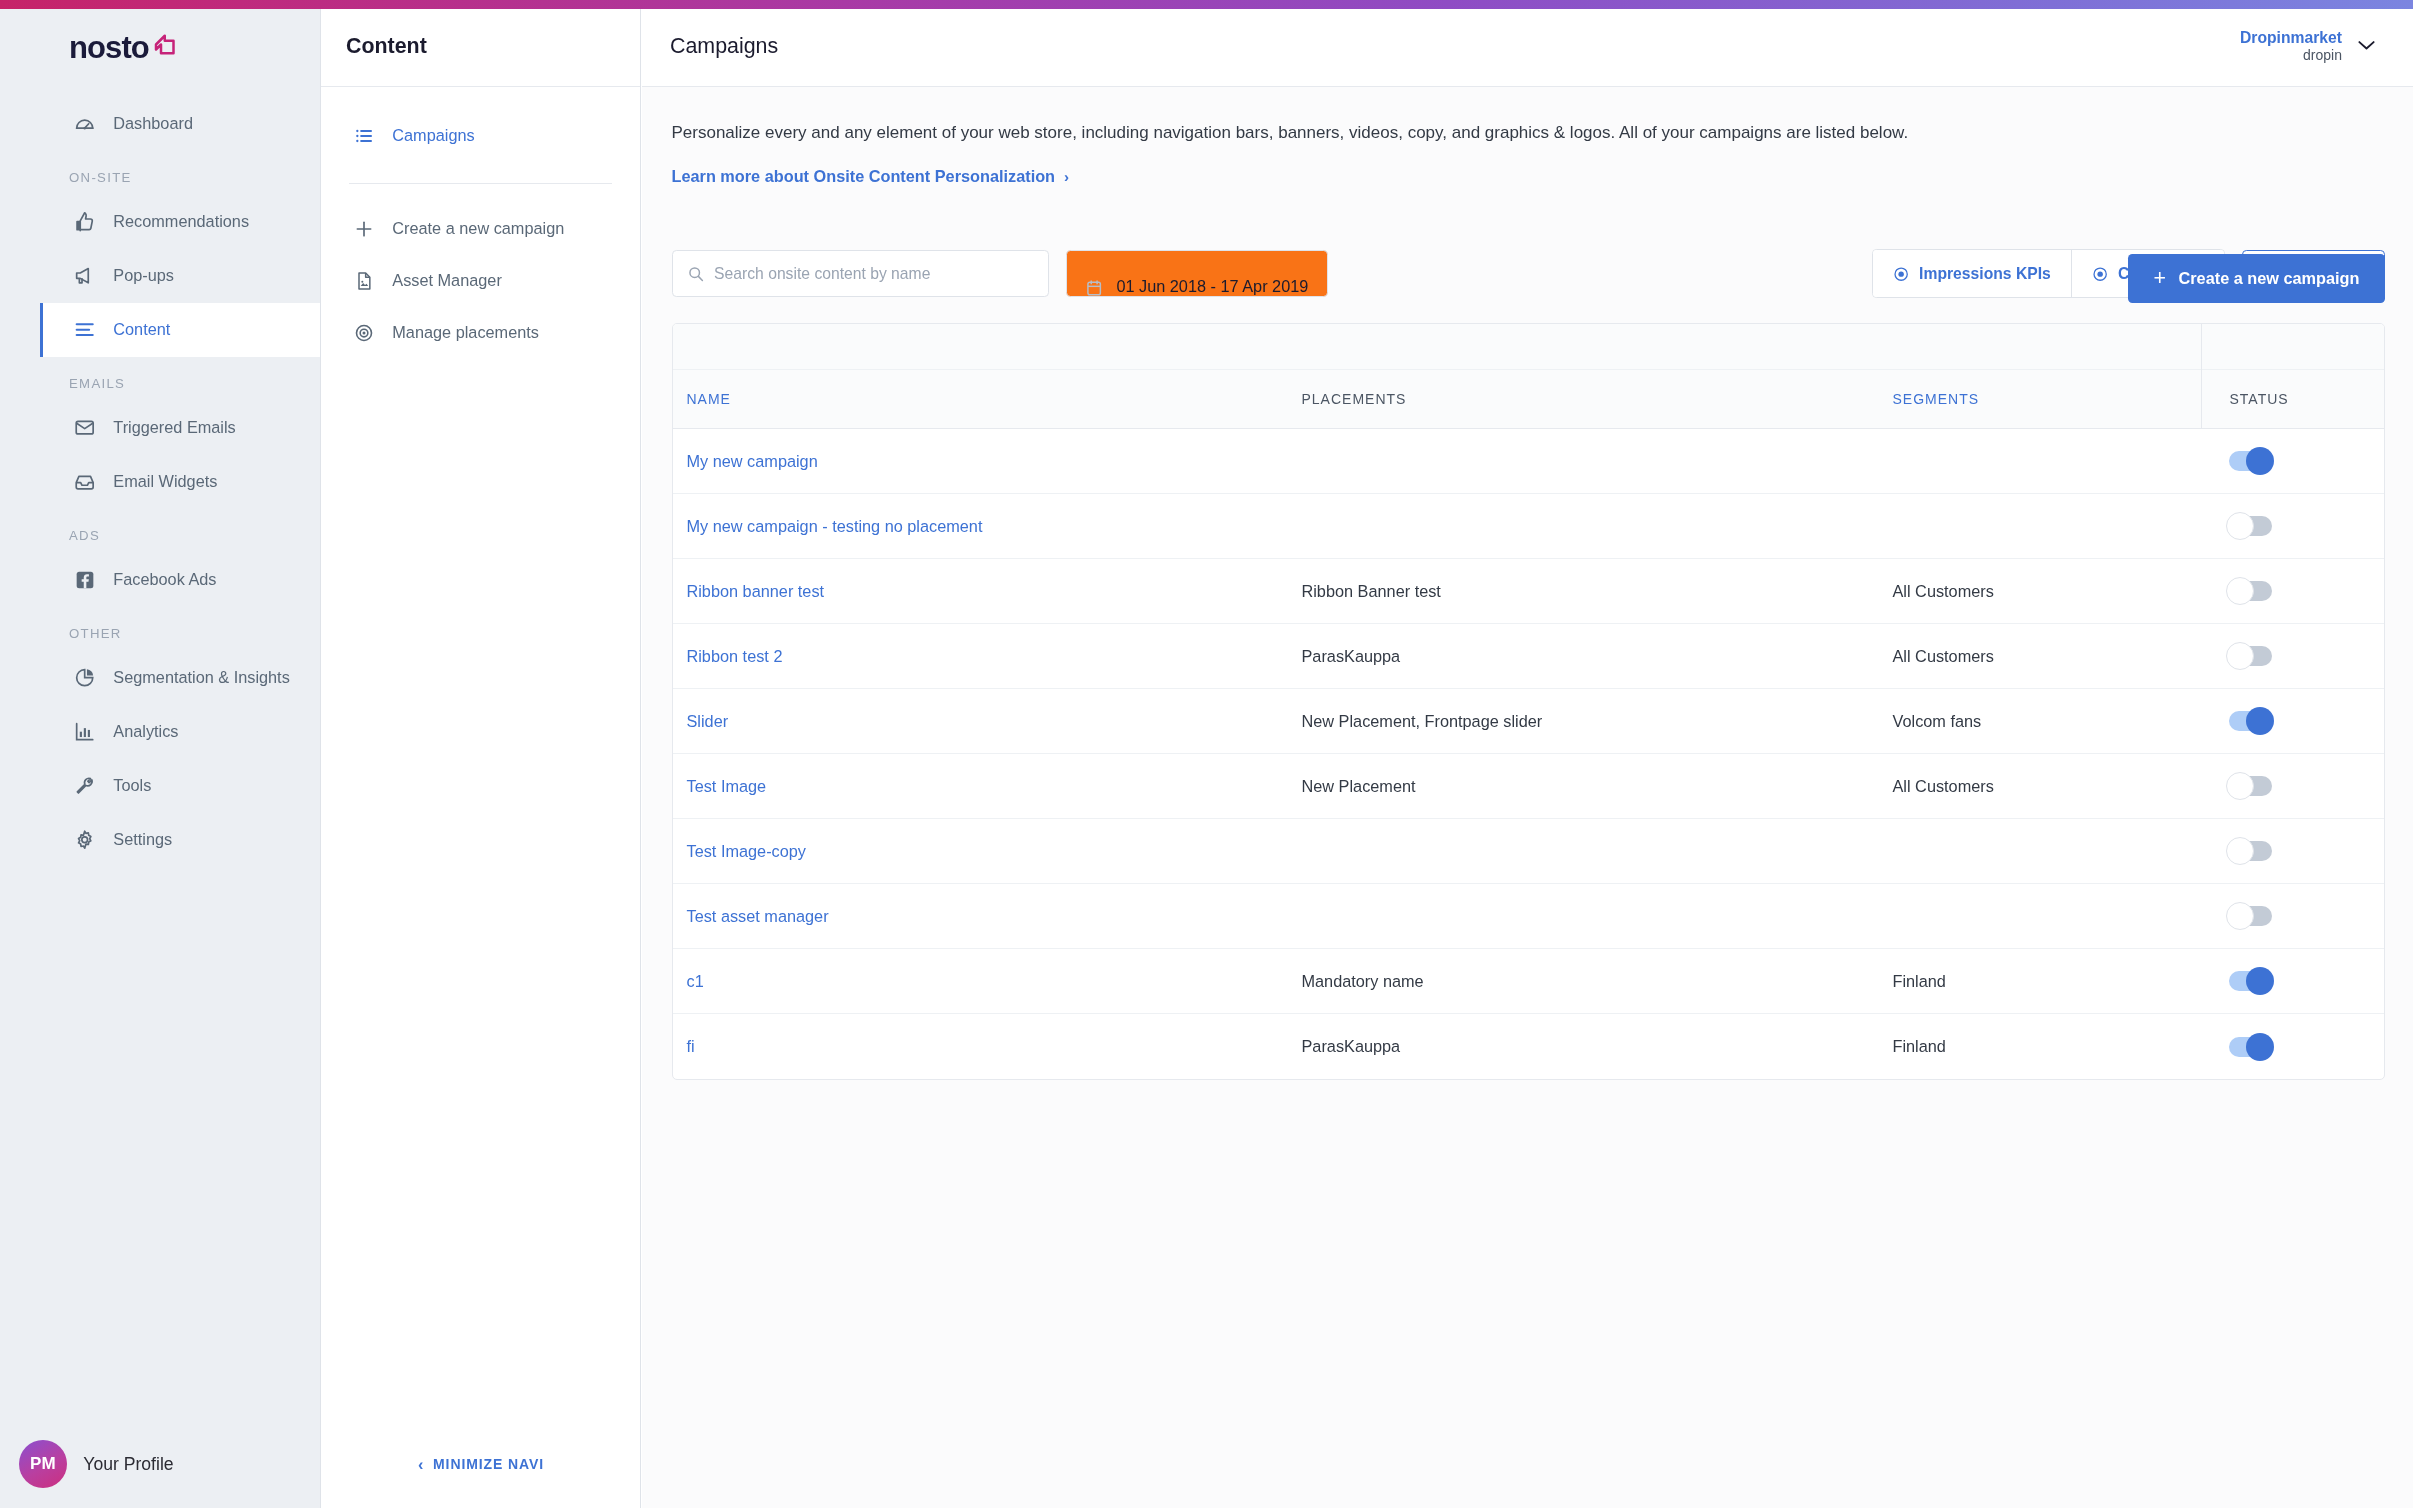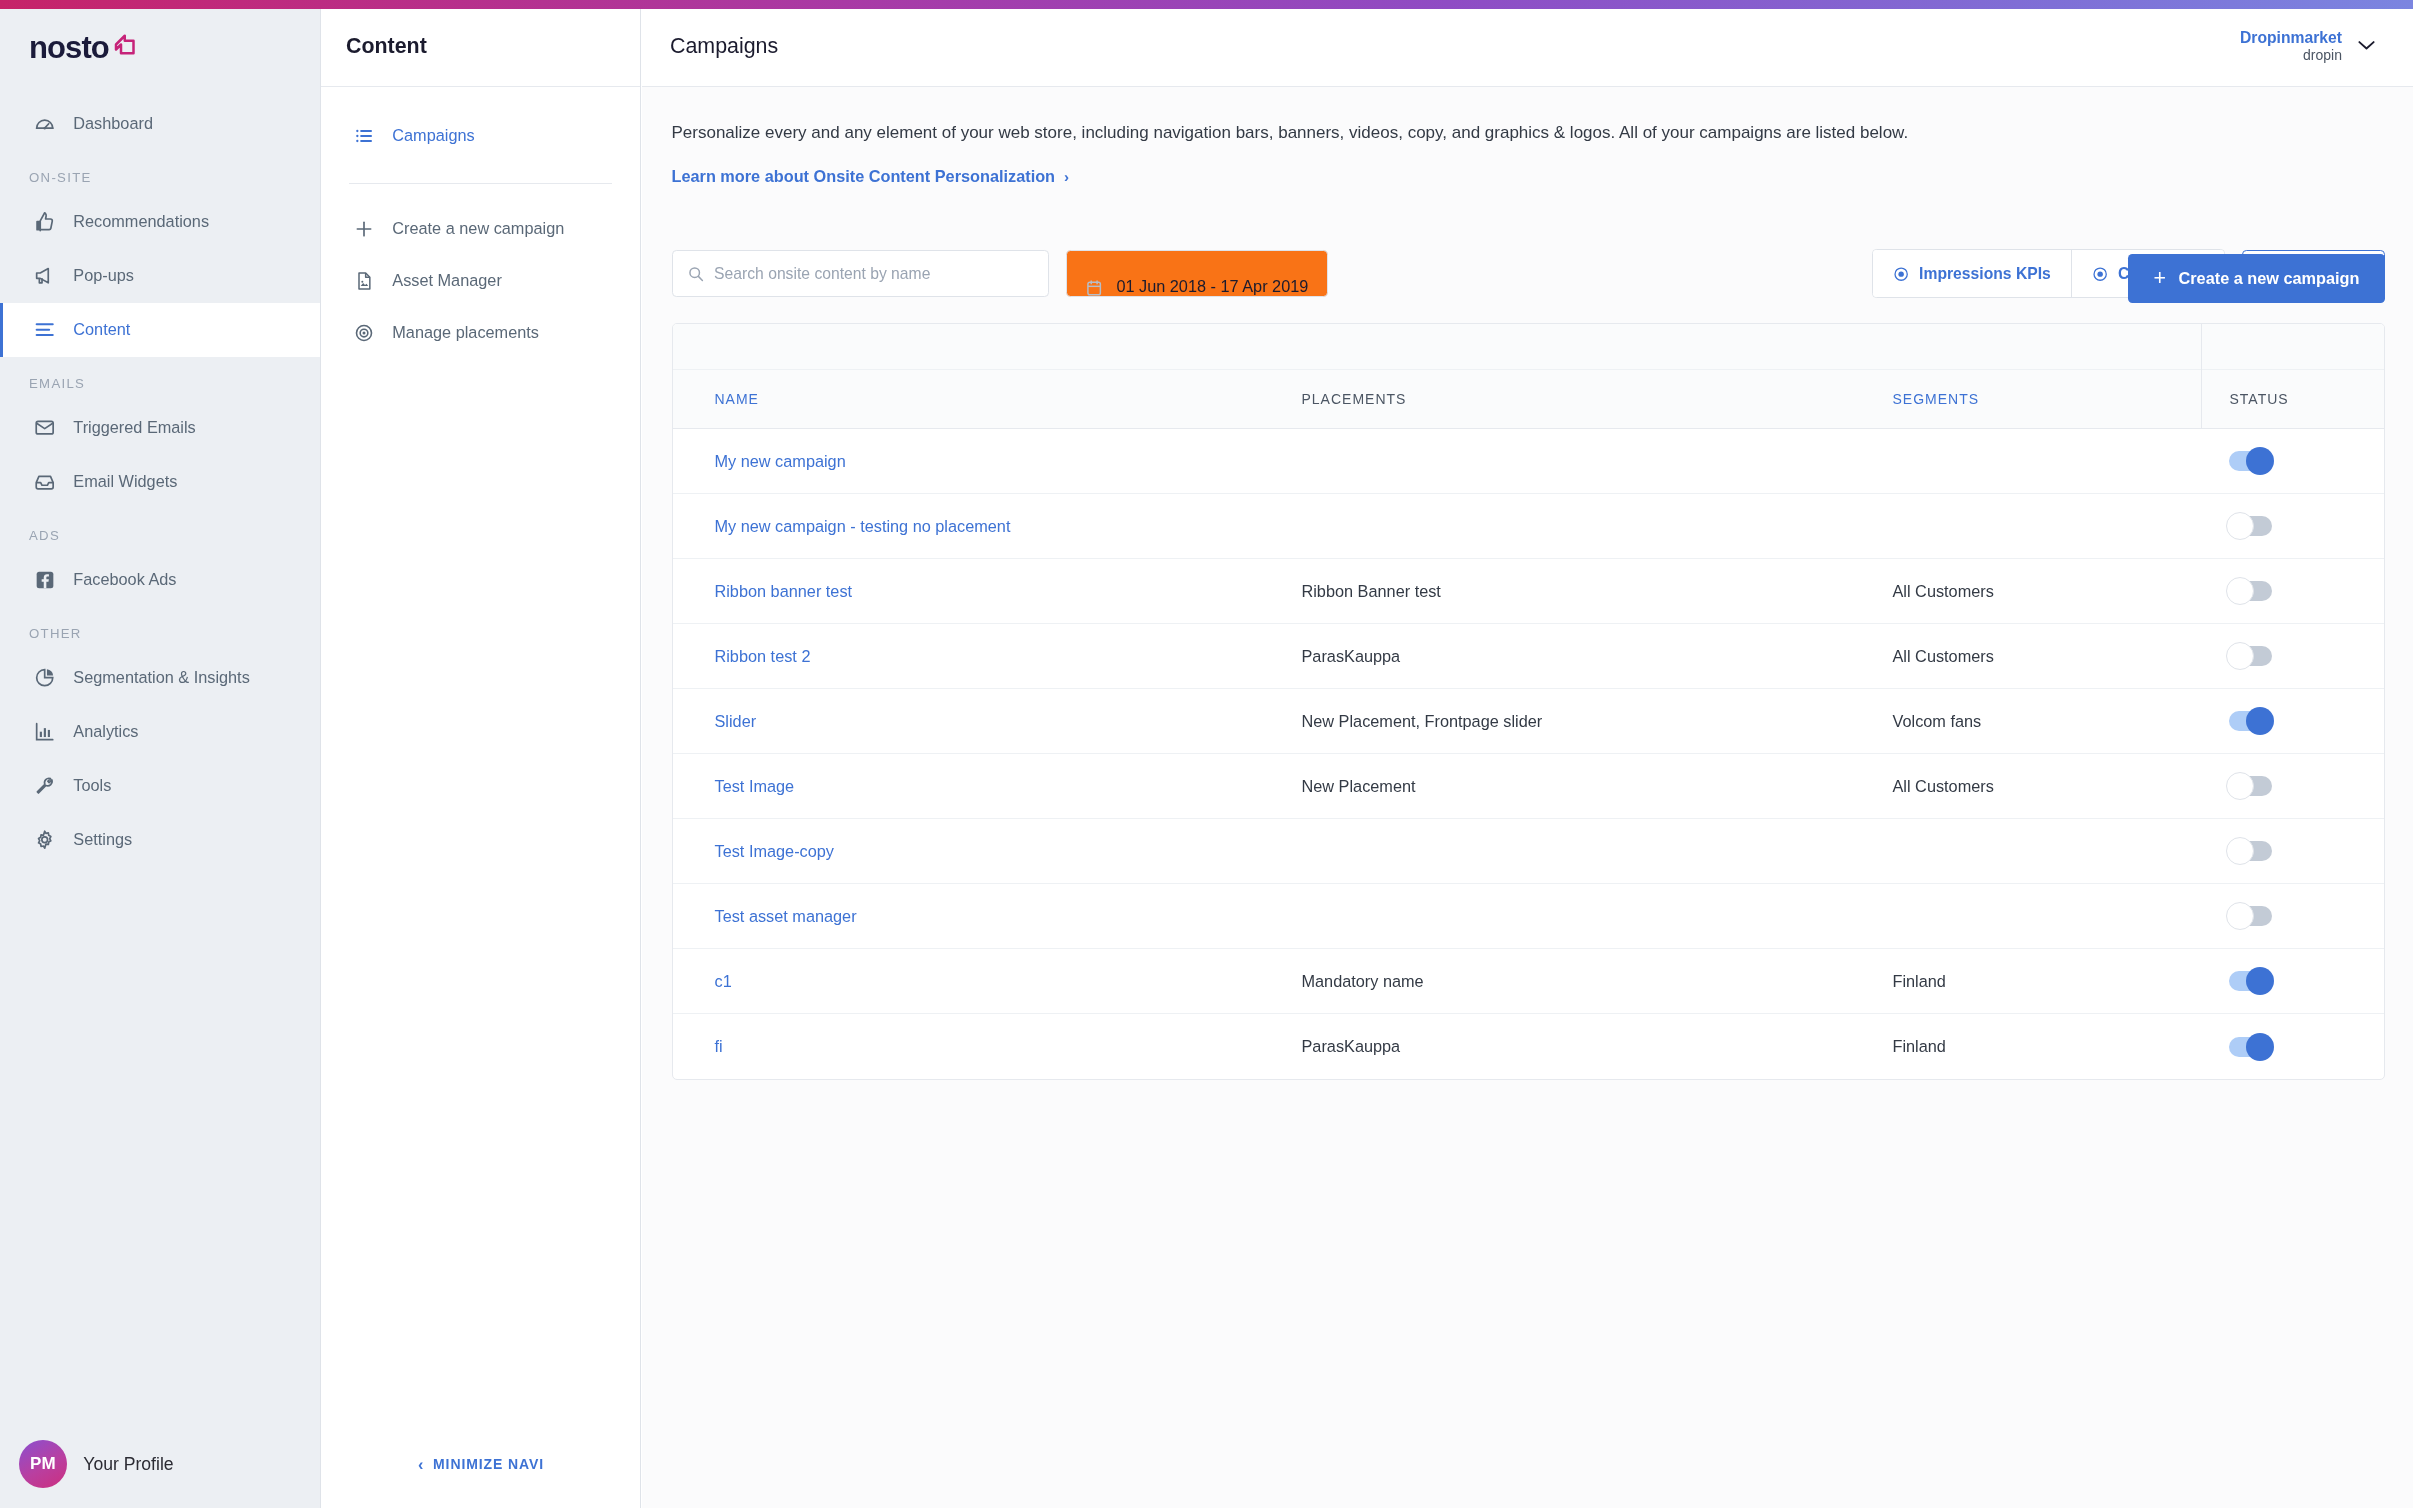--- a/index.html
+++ b/index.html
@@ -17,20 +17,21 @@
     background: linear-gradient(90deg,#c62368 0%,#bf2a7d 10%,#a93aa5 35%,#8f4cc4 60%,#7f6fd6 85%,#7b85e0 100%);
     z-index: 40;
   }
 
   
   #primary-sidebar {
     position: absolute; top: 0; left: 0;
     width: 321px; height: 1508px;
     background: #eceff3;
     border-right: 0.6px solid #dfe3e9;
+    padding-left: 40px;
   }
   #logo-block {
     height: 88px; display: flex; align-items: center;
     padding-left: 29px; padding-top: 6.3px;
   }
   .logo-word {
     font-size: 31px; font-weight: 700; letter-spacing: -0.9px;
     color: #1b1b3a; line-height: 1;
   }
   #logo-mark { margin-left: 3.1px; margin-bottom: 3.8px; }
@@ -226,21 +227,21 @@
   .head-row .c-placements, .head-row .c-status { color: #4b5563; }
   .head-row .c-status { border-left: 0.6px solid #e6e9ee; height: 60px; display: flex; align-items: center; }
 
   .data-row {
     height: 65px;
     border-bottom: 0.6px solid #eef1f4;
   }
   .data-row:last-child { border-bottom: none; }
 
   .cell { display: flex; align-items: center; }
-  .c-name      { width: 629px; padding-left: 42px; }
+  .c-name      { width: 629px; padding-left: 14px; }
   .c-placements{ width: 591px; }
   .c-segments  { width: 308px; }
   .c-status    { flex: 1; padding-left: 28px; }
 
   .campaign-link {
     font-size: 16.3px; color: #3d72d4; cursor: pointer;
   }
   .cell-text { font-size: 16.3px; color: #333a45; }
 
   .toggle {

